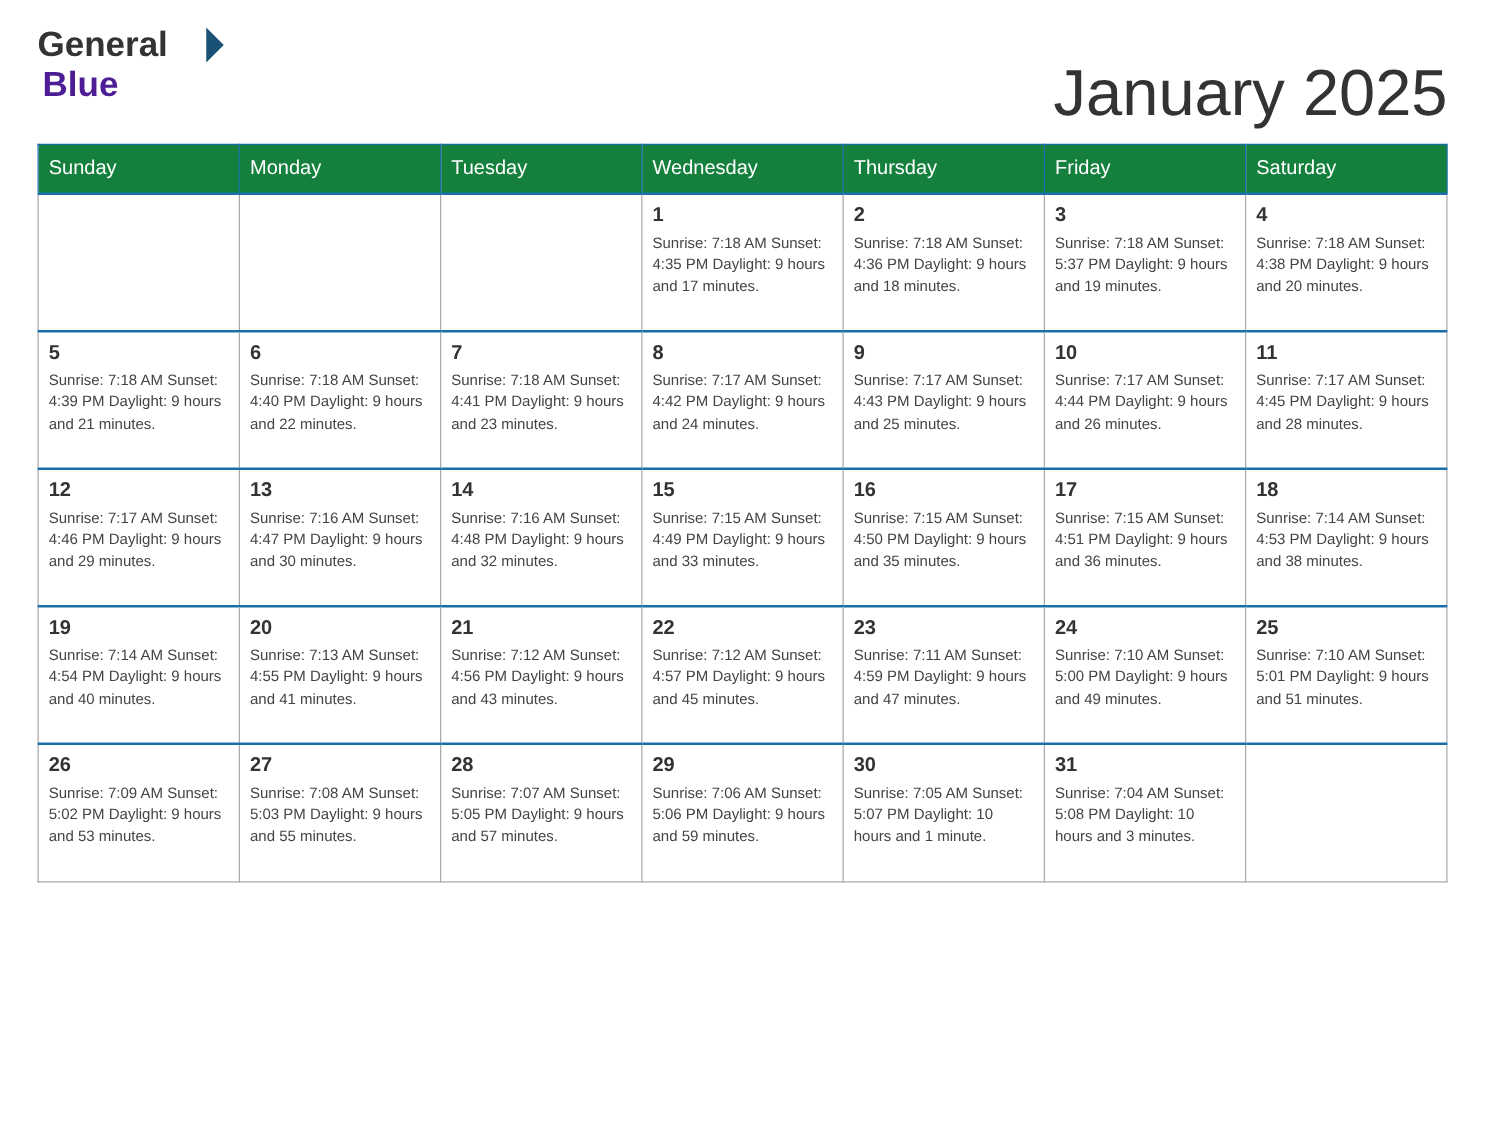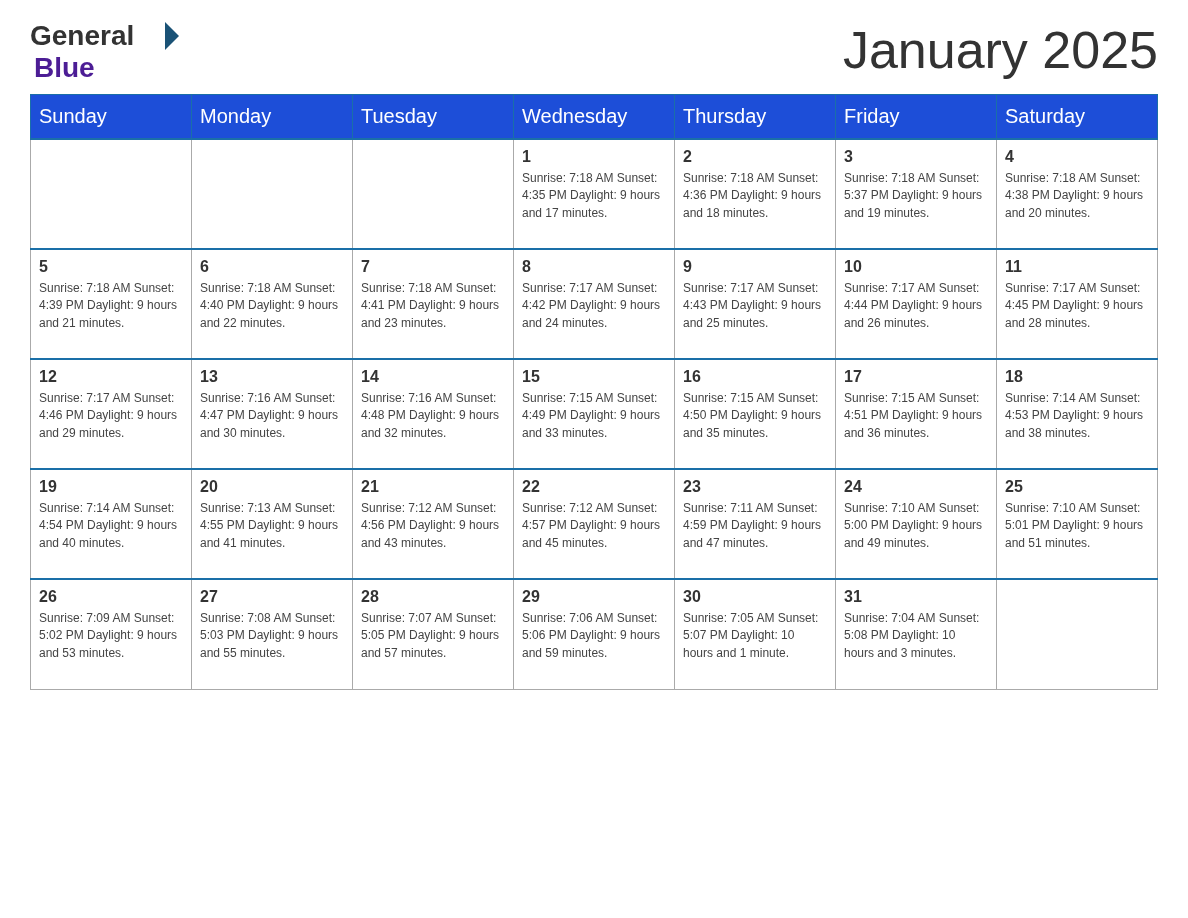--- a/index.html
+++ b/index.html
@@ -39,40 +39,41 @@
       display: flex;
       flex-direction: column;
     }
     .logo-row {
       display: flex;
       align-items: flex-start;
       gap: 31px;
     }
     .title-area {
       text-align: right;
+      margin-top: 25px;
     }
     .month-title {
       font-size: 52px;
       font-weight: normal;
       color: #333;
     }
     .location-title {
       font-size: 22px;
       color: #555;
       margin-top: 2px;
     }
     .calendar {
       width: 100%;
       border-collapse: collapse;
       margin-top: 10px;
     }
     .calendar th {
-      background-color: #1d4ed8;
+      background-color: #15803d;
       color: #ffffff;
-      font-size: 20px;
+      font-size: 16px;
       font-weight: normal;
       padding: 10px 8px;
       border: 1px solid #1a6fa8;
       text-align: left;
     }
     .calendar td {
       border: 1px solid #aaaaaa;
       border-top: 2px solid #1a6fa8;
       vertical-align: top;
       padding: 8px 8px;

